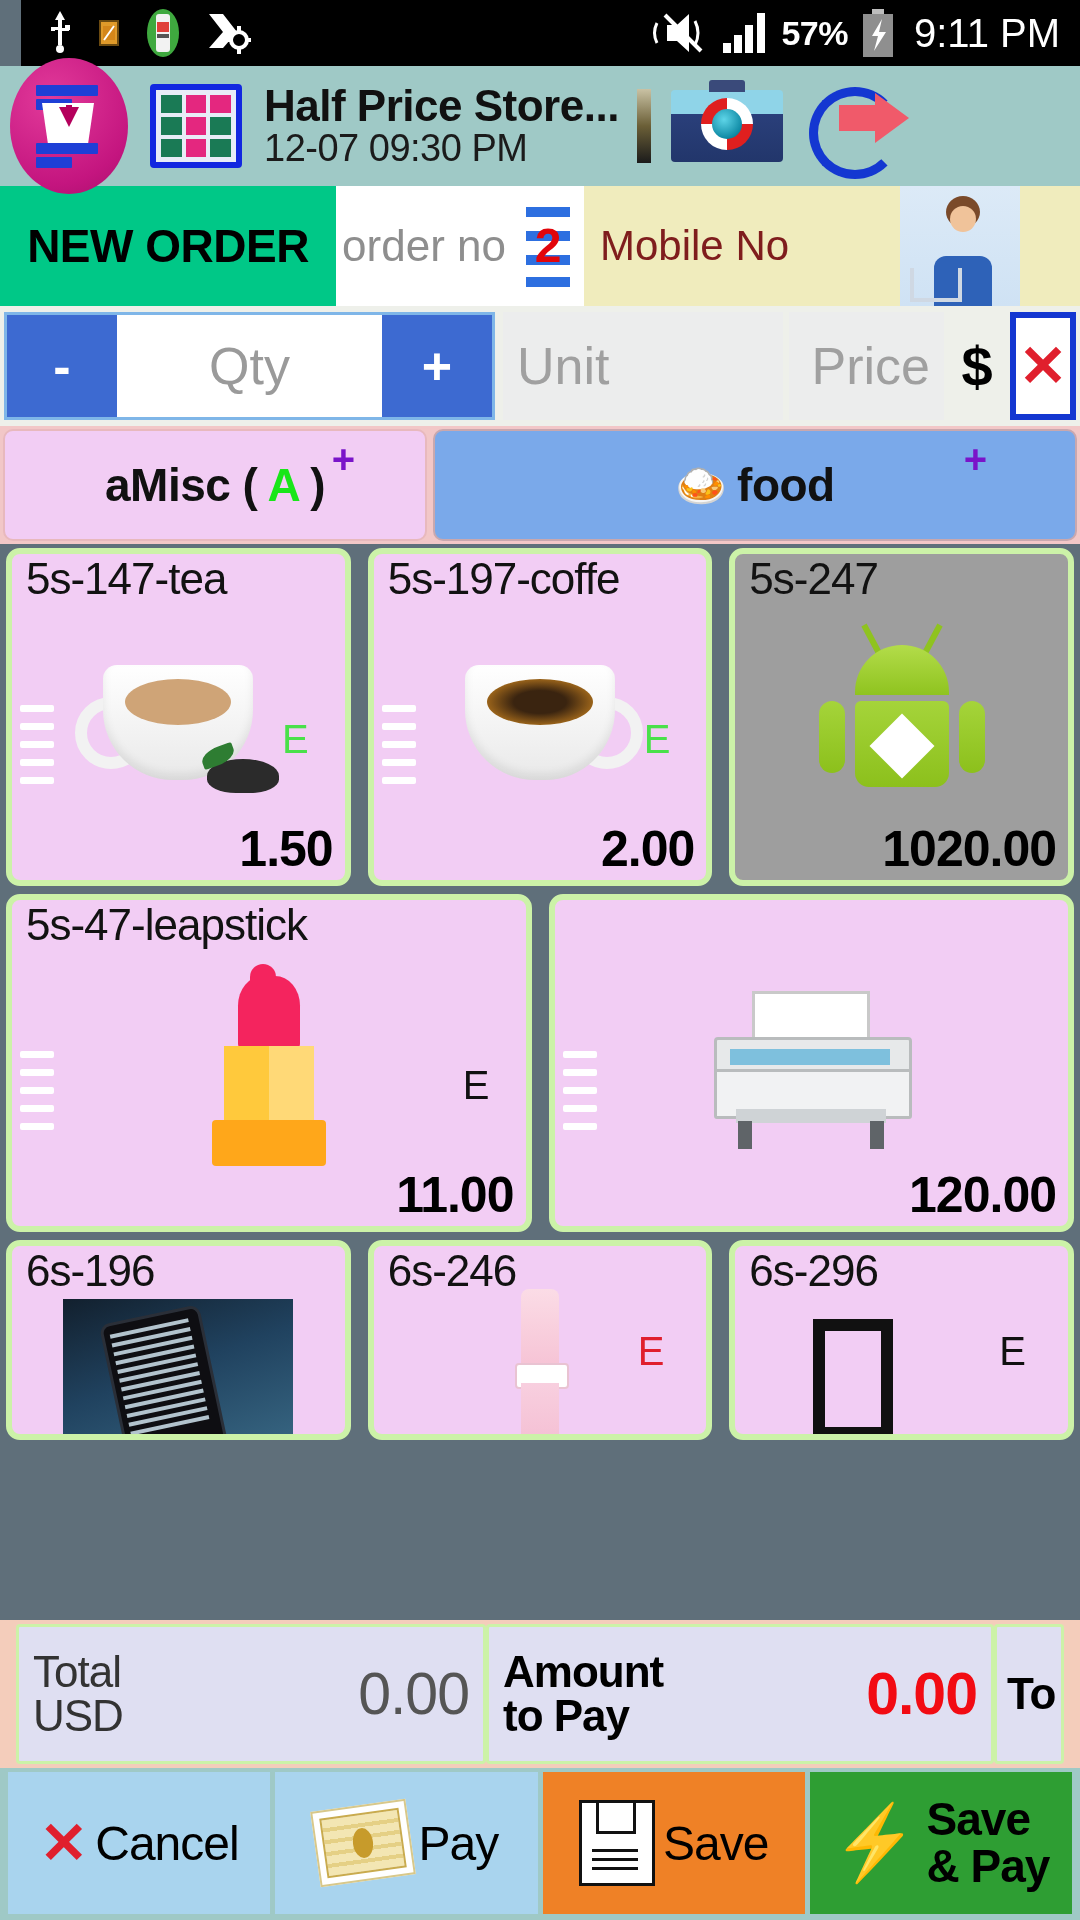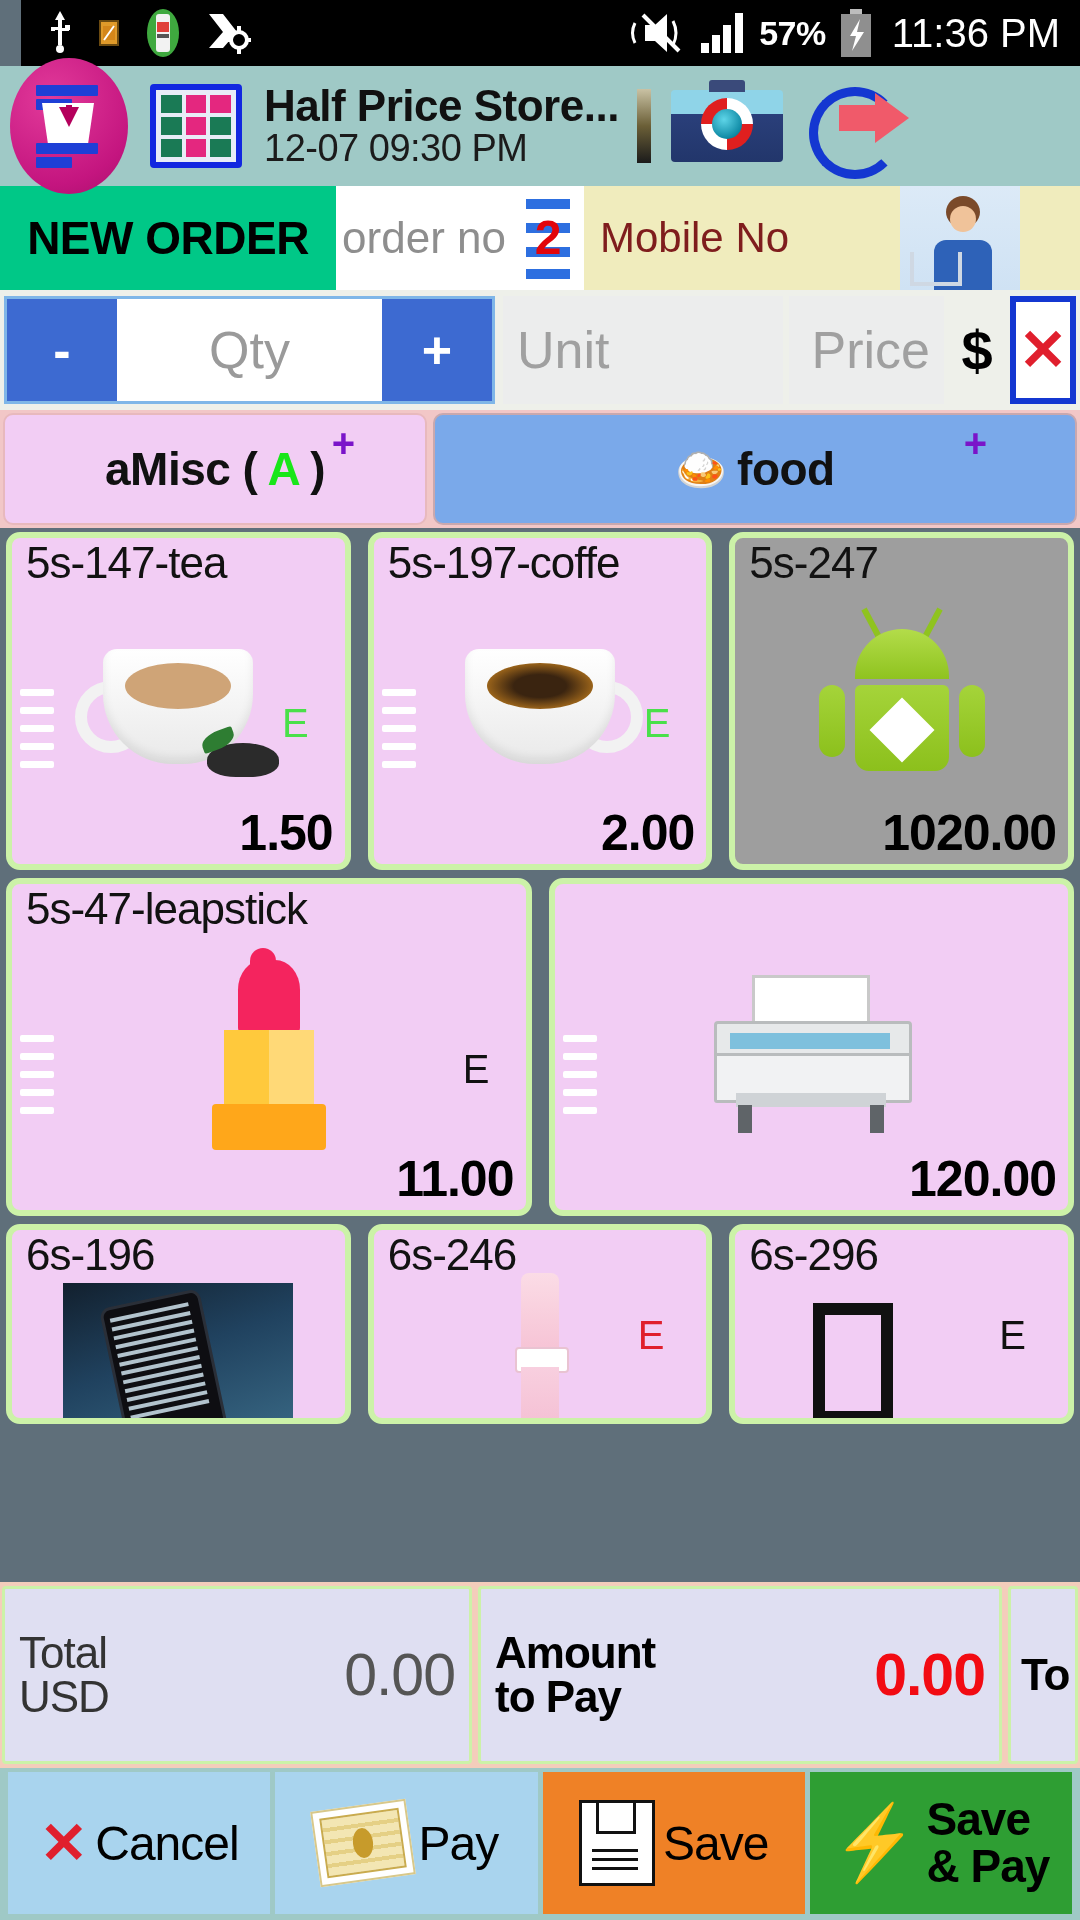--- a/index.html
+++ b/index.html
@@ -49,21 +49,21 @@
   .cam-lens{position:absolute;left:30px;top:8px;width:52px;height:52px;border-radius:50%;
      background:conic-gradient(#fff 0 25%,#e01f1f 25% 50%,#fff 50% 75%,#e01f1f 75% 100%);
      display:flex;align-items:center;justify-content:center;}
   .cam-lens::after{content:"";width:30px;height:30px;border-radius:50%;background:radial-gradient(circle at 40% 35%,#5ed5e8,#0f8aa5 70%,#0b5c6e);}
   .exit-icon{margin-left:26px;width:104px;height:86px;position:relative;}
   .exit-ring{position:absolute;left:0;top:4px;width:74px;height:74px;border:9px solid #1437d1;border-radius:50%;border-right-color:transparent;}
   .exit-arrow{position:absolute;left:30px;top:22px;width:44px;height:26px;background:#f05a6a;}
   .exit-head{position:absolute;left:66px;top:10px;width:0;height:0;border-top:25px solid transparent;border-bottom:25px solid transparent;border-left:34px solid #f05a6a;}
 
   
-  .orderrow{height:104px;display:flex;align-items:stretch;background:#f3f3f3;flex:0 0 auto;}
+  .orderrow{height:120px;display:flex;align-items:stretch;background:#f3f3f3;flex:0 0 auto;}
   .new-order{width:336px;background:#00c887;display:flex;align-items:center;justify-content:center;
      font-size:46px;font-weight:700;color:#000;letter-spacing:-0.5px;}
   .order-no{flex:1;background:#fff;display:flex;align-items:center;justify-content:flex-end;padding-right:8px;position:relative;}
   .order-no span{font-size:44px;color:#8e8e8e;}
   .order-badge{width:56px;height:86px;margin-left:14px;position:relative;display:flex;align-items:center;justify-content:center;}
   .ob-line{position:absolute;left:6px;width:44px;height:10px;background:#2d6fe0;}
   .ob-num{position:relative;font-size:48px;font-weight:700;color:#e2050b;z-index:2;line-height:1;}
   .mobile-no{width:300px;background:#f0ecbd;display:flex;align-items:center;padding-left:16px;}
   .mobile-no span{font-size:42px;color:#7f1d1d;}
   .avatar-box{width:120px;background:linear-gradient(180deg,#dceaf7,#cfe2f4);display:flex;align-items:flex-end;justify-content:center;position:relative;overflow:hidden;}
@@ -173,21 +173,21 @@
   
   .tube{position:relative;width:66px;height:180px;}
   .tube-top{position:absolute;left:14px;top:0;width:38px;height:78px;background:linear-gradient(180deg,#fbdce6,#f6c3d5);border-radius:8px 8px 0 0;}
   .tube-ring{position:absolute;left:8px;top:74px;width:50px;height:22px;background:#ffffff;border:2px solid #e9c3d2;border-radius:4px;}
   .tube-bot{position:absolute;left:14px;top:94px;width:38px;height:86px;background:linear-gradient(180deg,#f8cfdf,#f3b9cf);border-radius:0 0 8px 8px;}
 
   
   .tofu{width:56px;height:96px;border:12px solid #111;background:transparent;}
 
   
-  .totals{height:186px;background:#f4cdbb;display:flex;gap:6px;padding:4px 2px;box-sizing:border-box;flex:0 0 auto;}
+  .totals{height:148px;background:#f4cdbb;display:flex;padding:4px 16px;box-sizing:border-box;flex:0 0 auto;}
   .tot{background:#dfdff2;border:3px solid #ccf2a8;border-radius:4px;display:flex;align-items:center;box-sizing:border-box;}
   .tot.t1{width:470px;padding:0 14px;}
   .tot.t2{flex:1;padding:0 14px;}
   .tot.t3{width:70px;overflow:hidden;padding-left:10px;}
   .tot-label{font-size:44px;color:#333;line-height:1.0;letter-spacing:-1px;}
   .tot-label.bold{font-weight:700;color:#000;}
   .tot-val{margin-left:auto;font-size:59px;color:#555;letter-spacing:-1px;}
   .tot-val.red{color:#f20b13;font-weight:700;}
   .tot-label.cut{font-size:44px;font-weight:700;color:#000;white-space:nowrap;}
 
@@ -279,21 +279,21 @@
           </svg>
       </span>
       <span class="sb-pct">57%</span>
       <span class="sb-ico">
         <svg width="36" height="48" viewBox="0 0 36 48">
           <rect x="12" y="0" width="12" height="5" fill="#bdbdbd"></rect>
           <rect x="3" y="5" width="30" height="43" fill="#8f8f8f"></rect>
           <polygon points="22,10 12,27 18,27 14,42 26,23 19,23" fill="#fff"></polygon>
         </svg>
       </span>
-      <span class="sb-clock">11:36 PM</span>
+      <span class="sb-clock">9:11 PM</span>
     </div>
   </div>
 
   <div class="appbar">
     <div class="logo-circle">
       <div class="logo-glyph">
         <span class="lg-bar" style="top:2px"></span>
         <span class="lg-bar" style="top:16px;width:36px"></span>
         <span class="lg-basket"></span>
         <span class="lg-stem"></span>

